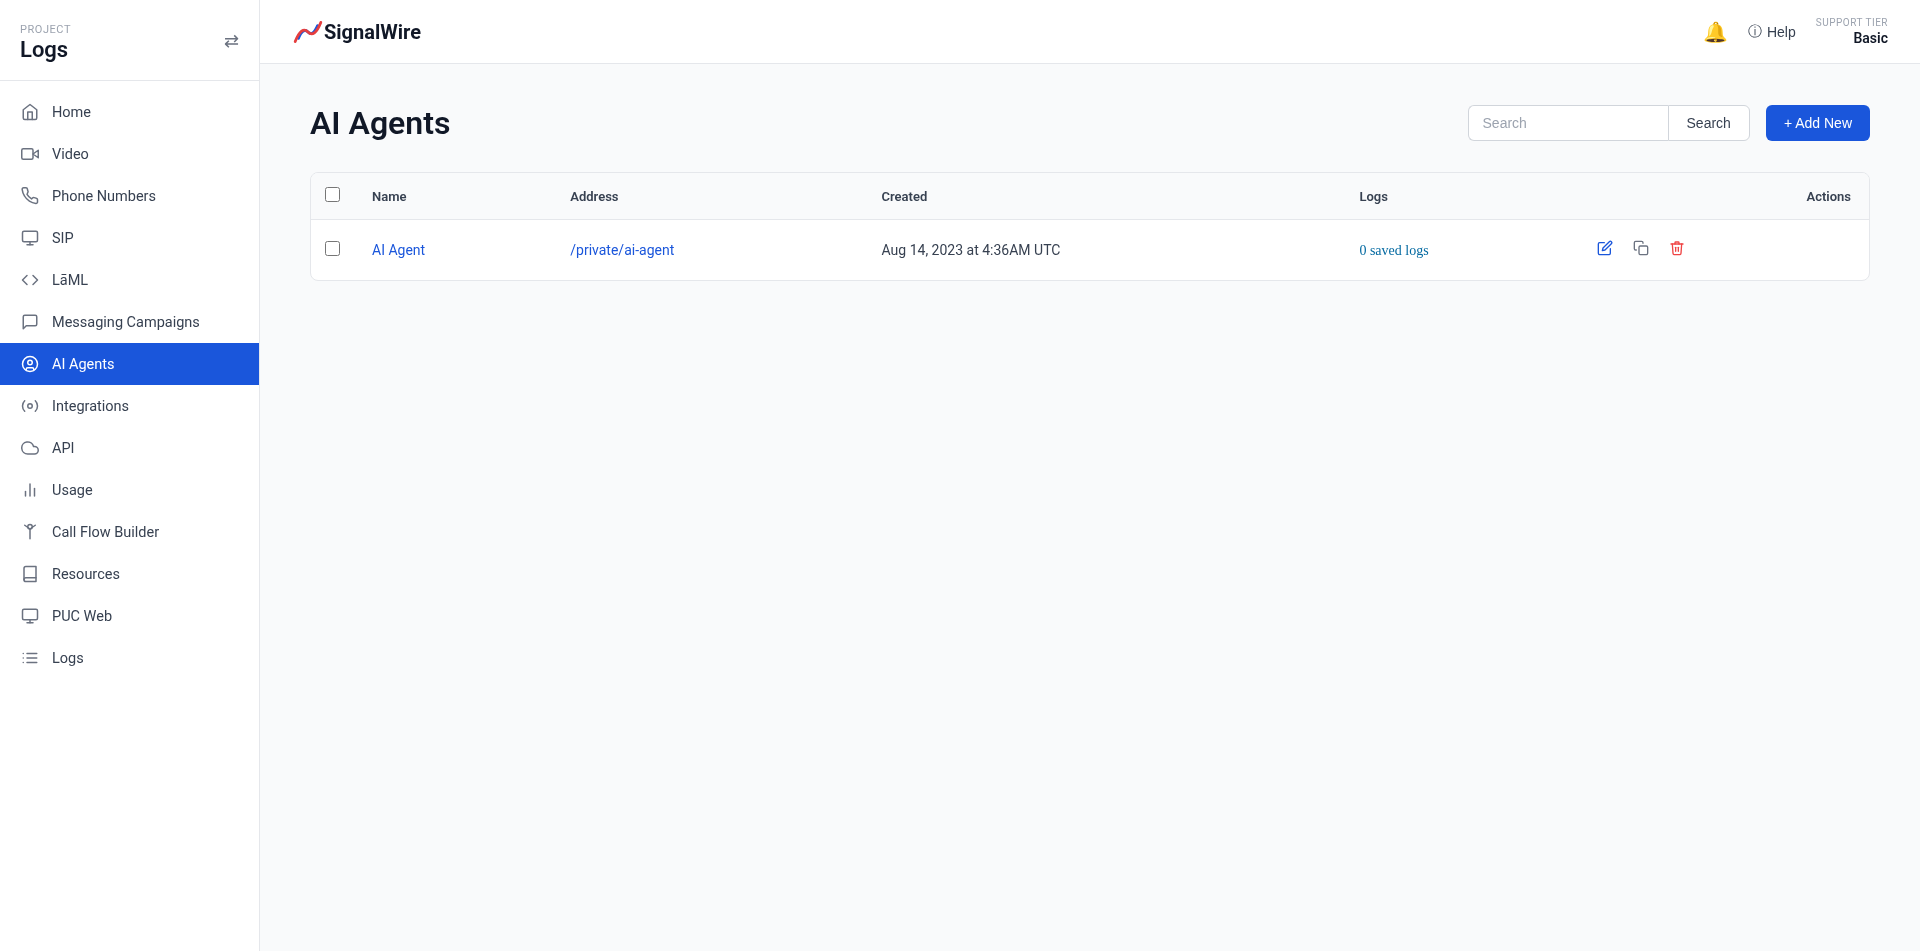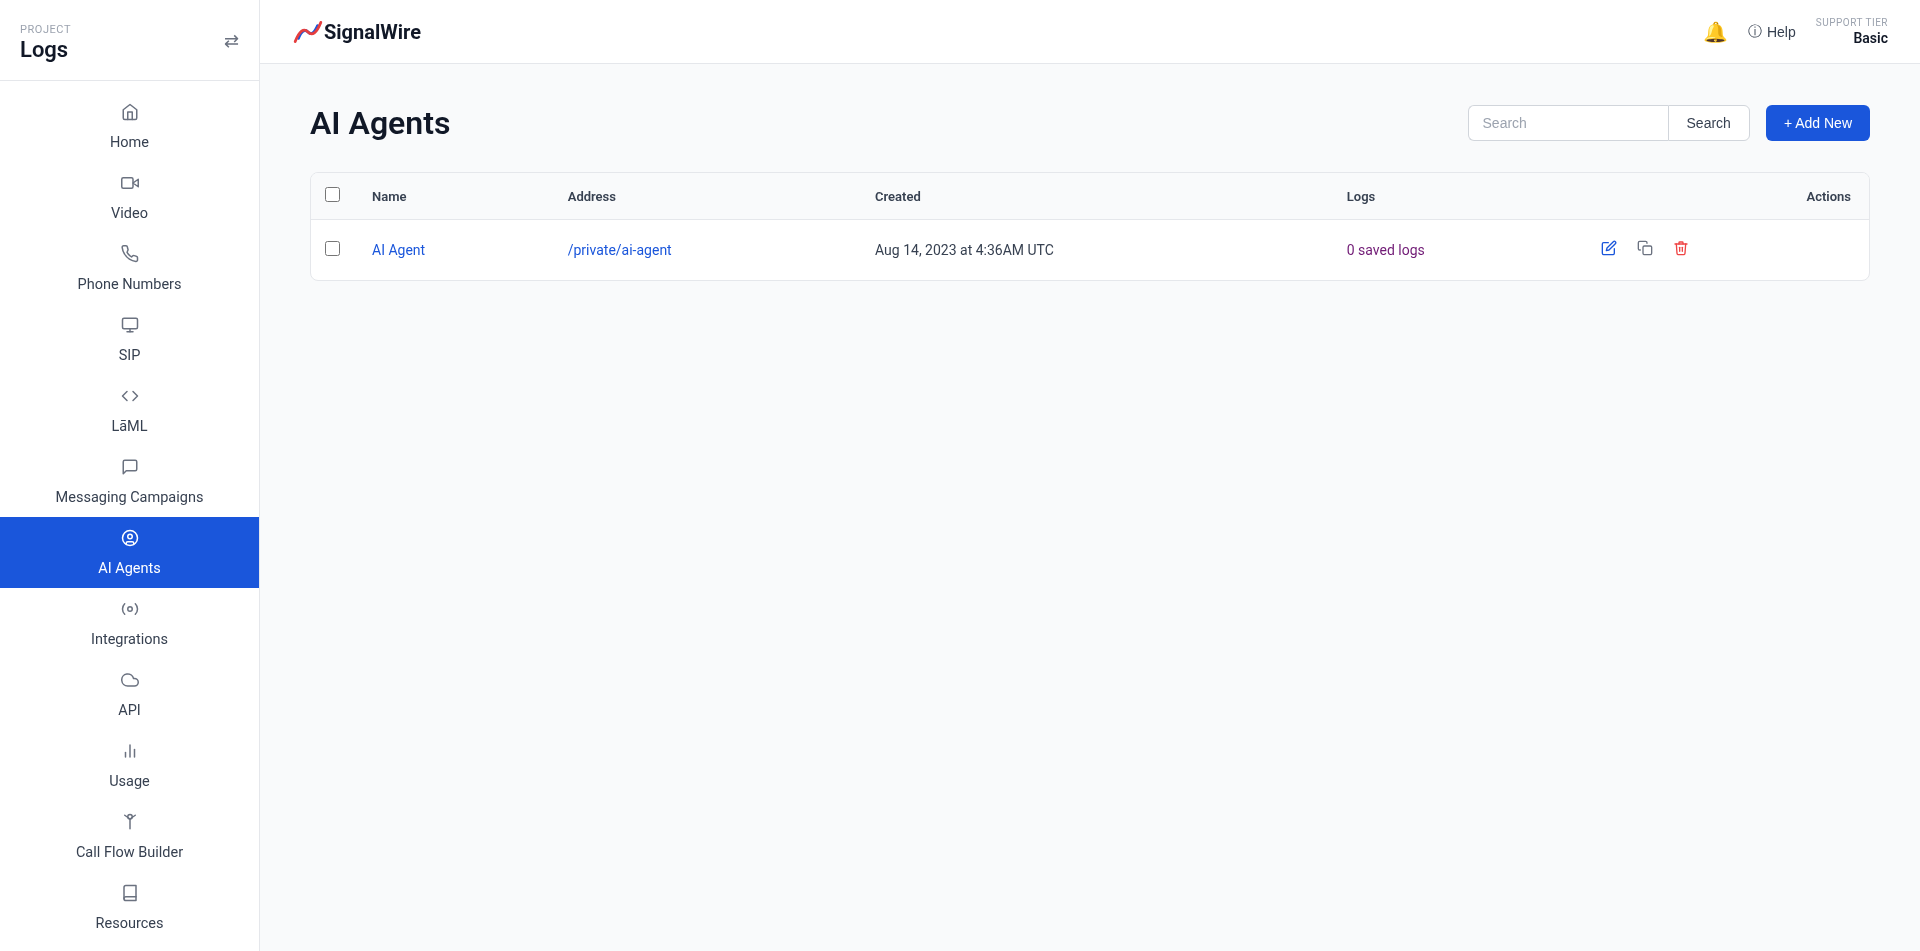--- a/index.html
+++ b/index.html
@@ -47,21 +47,20 @@
       display: flex;
       align-items: center;
       gap: 12px;
       padding: 11px 20px;
       cursor: pointer;
       color: #374151;
       font-size: 14.5px;
       border-radius: 0;
       transition: background 0.15s;
       text-decoration: none;
-      flex-direction: column;
     }
     .nav-item.active {
       background: #1a56db;
       color: #fff;
     }
     .nav-item.active .nav-icon { color: #fff; }
     .nav-icon {
       width: 20px;
       height: 20px;
       display: flex;
@@ -235,22 +234,23 @@
     tr:last-child td { border-bottom: none; }
     .checkbox-cell {
       width: 40px;
       padding: 14px 14px;
     }
     .link-cell a {
       color: #1a56db;
       text-decoration: none;
     }
     .logs-link {
-      color: #701a75;
+      color: #0369a1;
       text-decoration: none;
+      font-family: Liberation Serif, serif;
     }
     .actions-cell {
       display: flex;
       align-items: center;
       gap: 12px;
     }
     .action-btn {
       background: none;
       border: none;
       cursor: pointer;

